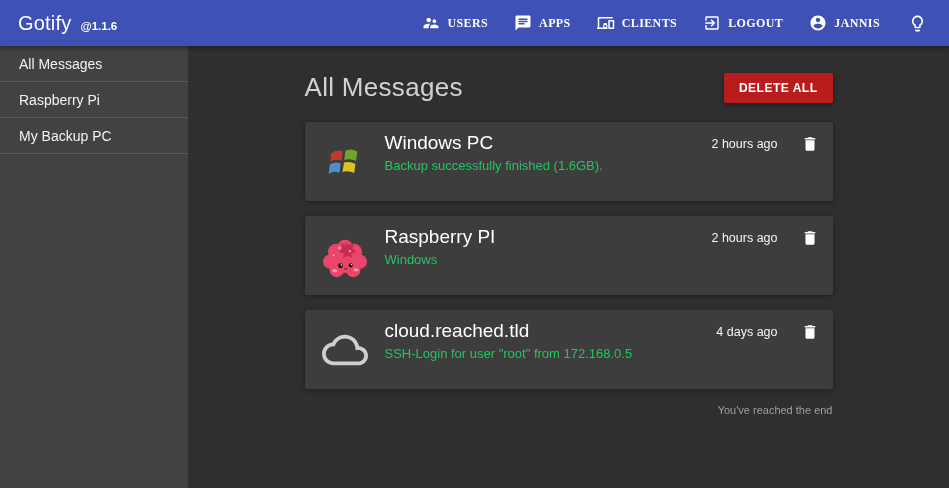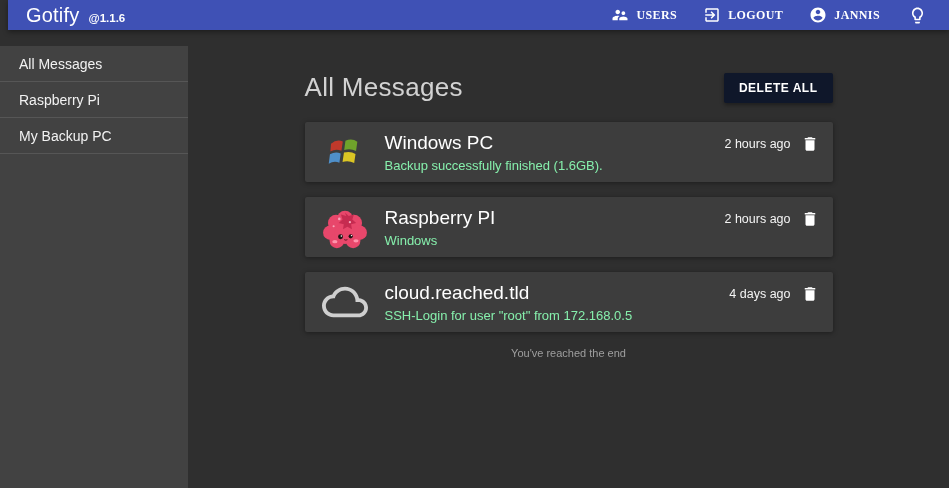--- a/index.html
+++ b/index.html
@@ -5,27 +5,26 @@
   * { margin: 0; padding: 0; box-sizing: border-box; }
   html, body { width: 949px; height: 488px; overflow: hidden; }
   body {
     font-family: "Liberation Sans", "DejaVu Sans", sans-serif;
     background: #2f2f2f;
     position: relative;
   }
 
   
   .header {
-    position: absolute; top: 0; left: 0; right: 0; height: 30px;
+    position: absolute; top: 0; left: 0; right: 0; height: 46px;
     background: #3f51b5;
     display: flex; align-items: center; justify-content: space-between;
     padding: 0 14px 0 18px;
     box-shadow: 0 2px 5px rgba(0,0,0,.4);
     z-index: 20;
-    margin-left: 8px;
   }
   .brand { display: flex; align-items: baseline; gap: 9px; color: #fff; }
   .brand-title { font-size: 20px; font-weight: 500; letter-spacing: .2px; }
   .brand-version { font-size: 11.5px; font-weight: 700; text-align: right; }
   .nav { display: flex; align-items: center; gap: 6px; }
   .nav-btn {
     display: flex; align-items: center; gap: 7px;
     background: transparent; border: none; color: #fff;
     font-family: Liberation Serif, serif; font-size: 12px; font-weight: 700;
     letter-spacing: .4px; text-transform: uppercase;
@@ -58,67 +57,83 @@
     background: #2f2f2f;
     overflow: hidden;
   }
   .content { width: 528px; margin: 0 auto; }
   .title-row {
     margin-top: 26px; display: flex; align-items: center;
     justify-content: space-between;
   }
   .page-title { color: #d2d2d2; font-size: 26px; font-weight: 400; letter-spacing: .3px; }
   .delete-all-btn {
-    background: #0f172a; color: #fff; border: none; border-radius: 2px;
+    background: #b91c1c; color: #fff; border: none; border-radius: 2px;
     font-family: inherit; font-size: 12px; font-weight: 700; letter-spacing: .5px;
     padding: 8px 15px; cursor: pointer;
     box-shadow: 0 2px 4px rgba(0,0,0,.4);
     margin-left: 24px;
   }
 
   
   .cards { margin-top: 19px; }
   .card {
     position: relative;
     background: #3d3d3d; border-radius: 2px;
-    height: 60px; margin-bottom: 15px;
+    height: 79px; margin-bottom: 15px;
     box-shadow: 0 1px 5px rgba(0,0,0,.4);
     display: flex; align-items: center;
     padding-left: 12px;
   }
   .card-icon { width: 56px; display: flex; align-items: center; justify-content: center; flex: 0 0 56px; }
   .card-text { margin-left: 12px; align-self: flex-start; margin-top: 10px; }
   .card-title { color: #ffffff; font-size: 19px; font-weight: 400; }
-  .card-body { color: #86efac; font-size: 13px; margin-top: 4px; }
+  .card-body { color: #22c55e; font-size: 13px; margin-top: 4px; }
   .card-meta {
     position: absolute; top: 11px; right: 12px;
-    display: flex; align-items: center; gap: 8px;
+    display: flex; align-items: center; gap: 21px;
   }
   .card-time { color: #f5f5f5; font-size: 12.5px; font-weight: 500; }
   .trash-btn { background: transparent; border: none; cursor: pointer; padding: 2px; display: flex; }
   .trash-btn svg { width: 18px; height: 18px; fill: #fff; }
 
-  .end-text { text-align: center; color: #9f9f9f; font-size: 11px; margin-top: 7px; }
+  .end-text { text-align: right; color: #9f9f9f; font-size: 11px; margin-top: 7px; }
 </style>
 </head>
 <body>
 
 <header class="header">
   <div class="brand">
     <span class="brand-title">Gotify</span>
     <span class="brand-version">@1.1.6</span>
   </div>
   <nav class="nav">
     <button class="nav-btn">
       <span style="display:flex">
         <svg viewBox="0 0 24 24">
             <path d="M16.5 12c1.38 0 2.49-1.12 2.49-2.5S17.88 7 16.5 7 14 8.12 14 9.5s1.12 2.5 2.5 2.5zM9 11c1.66 0 2.99-1.34 2.99-3S10.66 5 9 5 6 6.34 6 8s1.34 3 3 3zm7.5 3c-1.83 0-5.5.92-5.5 2.75V19h11v-2.25c0-1.83-3.67-2.75-5.5-2.75zM9 13c-2.33 0-7 1.17-7 3.5V19h7v-2.25c0-.85.33-2.34 2.37-3.47C10.5 13.1 9.66 13 9 13z"></path>
           </svg>
       </span>
       <span>USERS</span>
+    </button>
+    <button class="nav-btn">
+      <span style="display:flex">
+        <svg viewBox="0 0 24 24">
+            <path d="M20 2H4c-1.1 0-1.99.9-1.99 2L2 22l4-4h14c1.1 0 2-.9 2-2V4c0-1.1-.9-2-2-2zM6 9h12v2H6V9zm8 5H6v-2h8v2zm4-6H6V6h12v2z"></path>
+          </svg>
+      </span>
+      <span>APPS</span>
+    </button>
+    <button class="nav-btn">
+      <span style="display:flex">
+        <svg viewBox="0 0 24 24">
+            <path d="M3 6h18V4H3c-1.1 0-2 .9-2 2v12H0v2h14v-2H3V6zm10 6H9v1.78c-.61.55-1 1.33-1 2.22s.39 1.67 1 2.22V20h4v-1.78c.61-.55 1-1.34 1-2.22s-.39-1.67-1-2.22V12zm-2 5.5c-.83 0-1.5-.67-1.5-1.5s.67-1.5 1.5-1.5 1.5.67 1.5 1.5-.67 1.5-1.5 1.5zM22 8h-6c-.5 0-1 .5-1 1v10c0 .5.5 1 1 1h6c.5 0 1-.5 1-1V9c0-.5-.5-1-1-1zm-1 10h-4v-8h4v8z"></path>
+          </svg>
+      </span>
+      <span>CLIENTS</span>
     </button>
     <button class="nav-btn">
       <span style="display:flex">
         <svg viewBox="0 0 24 24">
             <path d="M10.09 15.59L11.5 17l5-5-5-5-1.41 1.41L12.67 11H3v2h9.67l-2.58 2.59zM19 3H5c-1.11 0-2 .9-2 2v4h2V5h14v14H5v-4H3v4c0 1.1.89 2 2 2h14c1.1 0 2-.9 2-2V5c0-1.1-.9-2-2-2z"></path>
           </svg>
       </span>
       <span>LOGOUT</span>
     </button>
     <button class="nav-btn">

